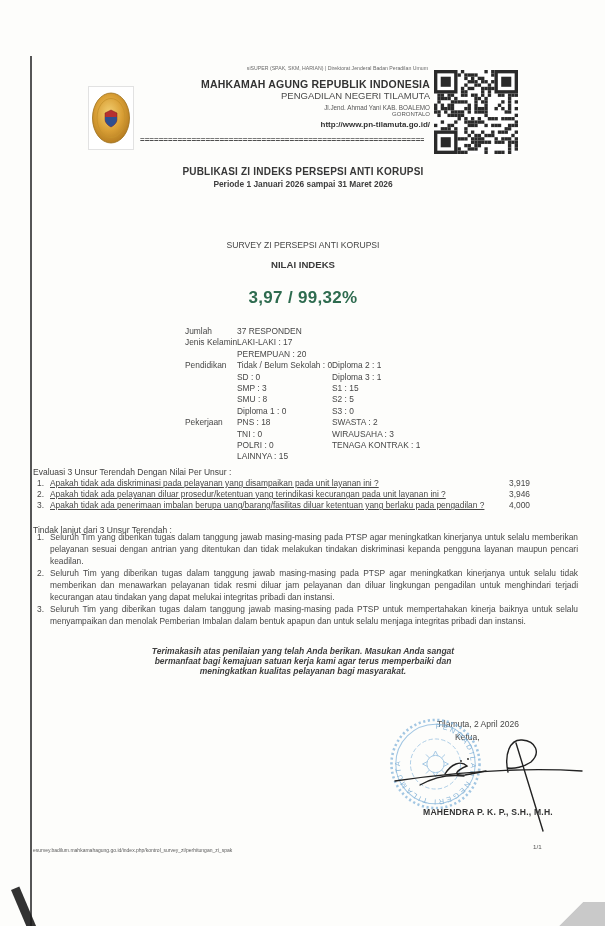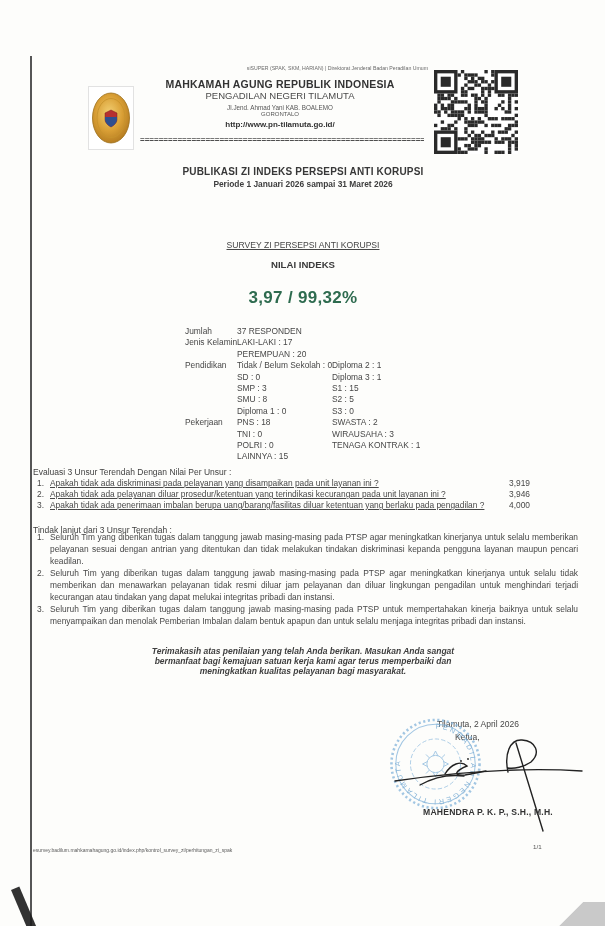--- a/index.html
+++ b/index.html
@@ -13,38 +13,38 @@
   .ctr{text-align:center;}
   .b{font-weight:bold;}
 
   
   .scan-left{left:30px;top:56px;width:1.5px;height:870px;background:#383838;opacity:.85;}
   .scan-bl{left:22px;top:886px;width:9px;height:58px;background:#1d1d1d;transform:rotate(-23deg);opacity:.9;}
   .scan-br{left:552px;top:902px;width:53px;height:24px;background:linear-gradient(135deg,transparent 40%,#c9c9c9 41%);}
 
   
   .hdr-top{left:228px;top:65px;width:200px;font-size:5.2px;color:#6a6a6a;text-align:right;}
-  .hdr-block{left:130px;top:78px;width:300px;line-height:1.15;}
+  .hdr-block{left:130px;top:78px;width:300px;line-height:1.15;text-align:right;}
   .hdr-org{font-size:10.5px;letter-spacing:.2px;color:#333;}
   .hdr-court{font-size:9.5px;color:#4a4a4a;margin-top:1px;}
   .hdr-addr{font-size:6.3px;color:#555;margin-top:2px;}
   .hdr-region{font-size:6px;color:#555;}
   .hdr-web{font-size:8px;color:#333;margin-top:2px;}
   .hdr-sep{left:140px;top:135px;width:284px;font-size:8px;font-weight:bold;color:#4e4e4e;letter-spacing:0;overflow:hidden;white-space:nowrap;}
 
   .logo-card{left:88px;top:86px;width:46px;height:64px;}
   .qr{left:434px;top:70px;width:84px;height:84px;background:#fff;}
   .qr svg{width:100%;height:100%;}
 
   
   .doc-title{left:103px;top:166px;width:400px;font-size:10px;color:#383838;letter-spacing:.2px;}
   .doc-period{left:103px;top:179px;width:400px;font-size:8.4px;color:#3e3e3e;}
 
   
-  .survey-name{left:103px;top:240px;width:400px;font-size:8.6px;color:#474747;text-decoration:underline;}
+  .survey-name{left:103px;top:240px;width:400px;font-size:8.6px;color:#474747;}
   .survey-nilai{left:103px;top:259px;width:400px;font-size:9.6px;color:#3a3a3a;}
   .survey-index{left:103px;top:288px;width:400px;font-size:17px;color:var(--index-green,#2e6b4f);letter-spacing:.3px;}
 
   
   .trow{left:0;width:493px;height:11.4px;font-size:8.4px;color:#474747;}
   .tlabel{position:absolute;left:185px;}
   .tcol1{position:absolute;left:237px;}
   .tcol2{position:absolute;left:332px;}
 
   

